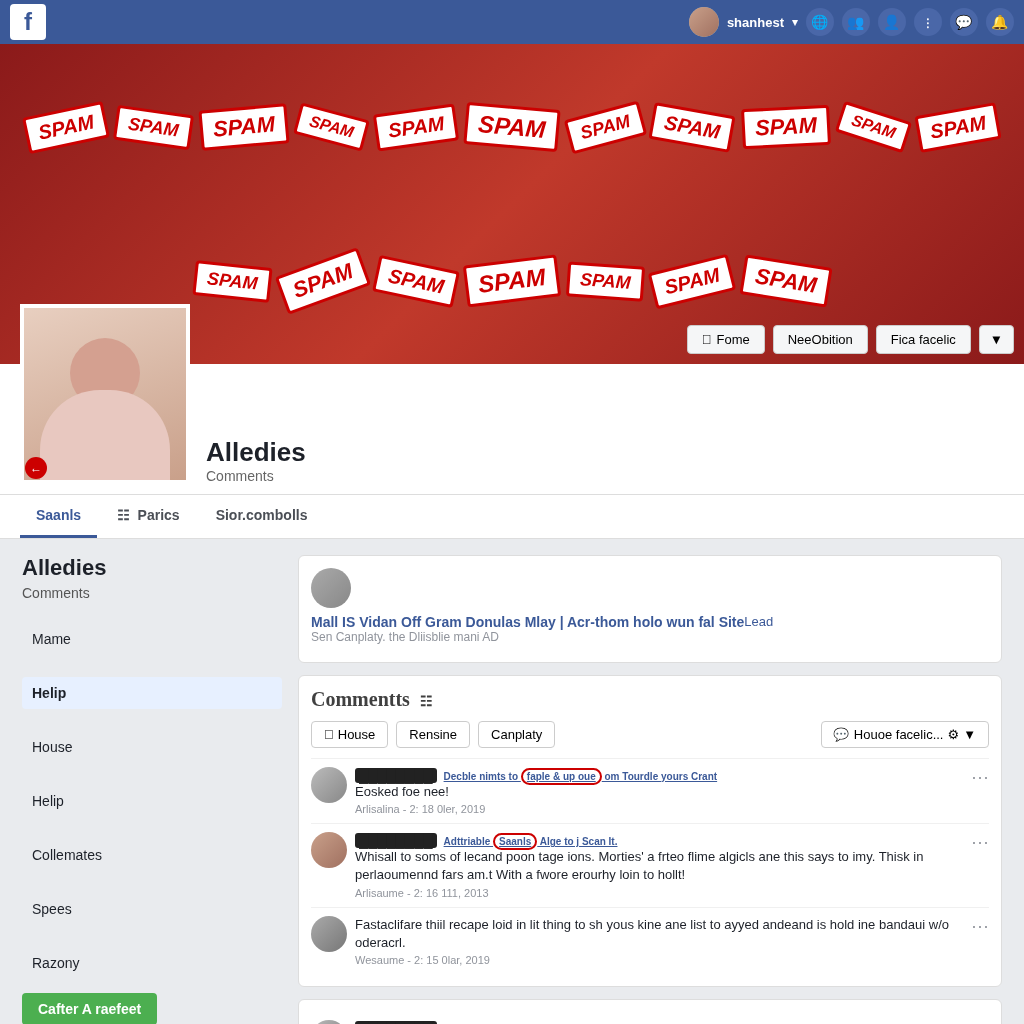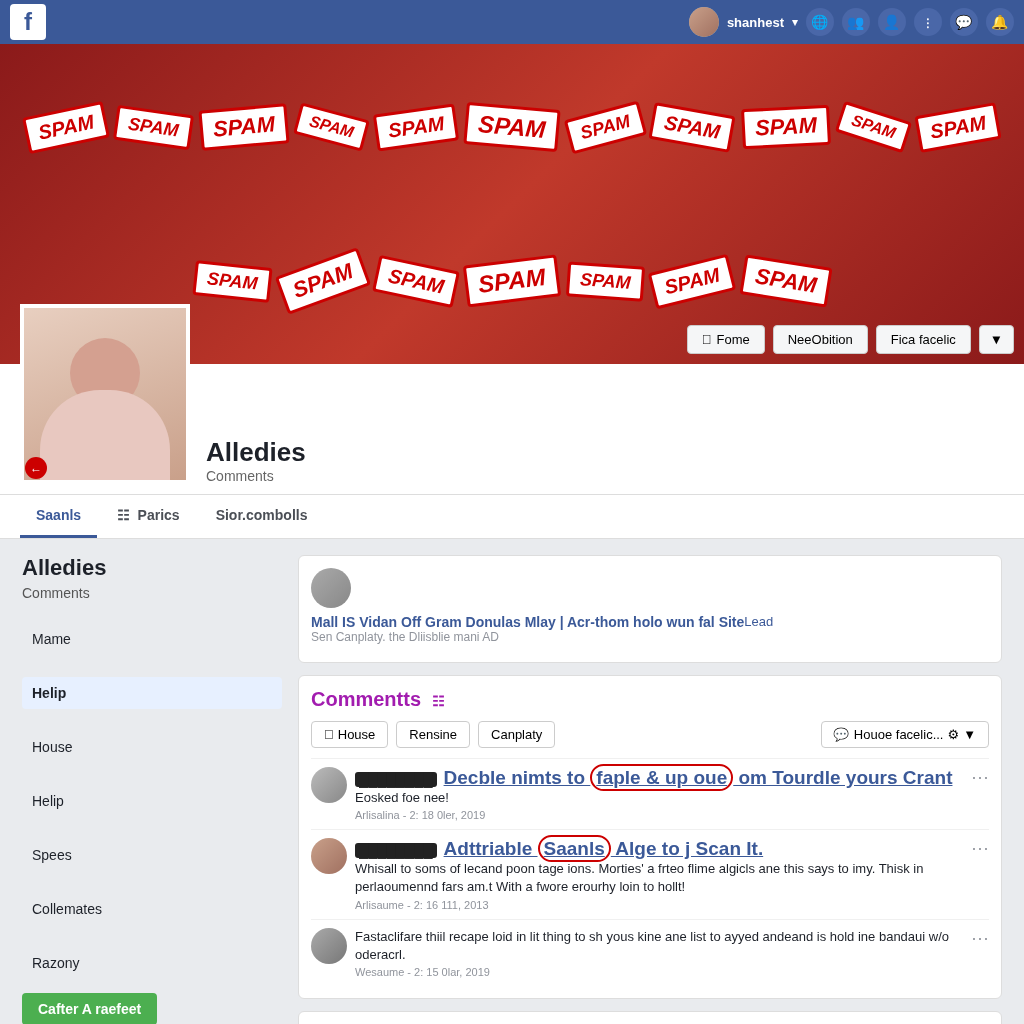--- a/index.html
+++ b/index.html
@@ -240,21 +240,21 @@
       margin-top: 14px;
       display: inline-block;
     }
 
     
     .main-feed { flex: 1; }
     .feed-section-header {
       display: flex; align-items: center; justify-content: space-between;
       margin-bottom: 10px;
     }
-    .feed-title { font-size: 20px; font-weight: bold; color: #a21caf; }
+    .feed-title { font-size: 20px; font-weight: bold; color: #404040; font-family: Liberation Serif, serif; }
 
     
     .comment-card {
       background: #fff;
       border: 1px solid #ddd;
       border-radius: 6px;
       padding: 12px;
       margin-bottom: 12px;
     }
     .comment-author-row {
@@ -289,21 +289,21 @@
     .sub-comment {
       display: flex; align-items: flex-start; gap: 8px; padding: 8px 0;
       border-top: 1px solid #f0f0f0;
     }
     .sub-avatar {
       width: 36px; height: 36px; border-radius: 50%; flex-shrink: 0;
       overflow: hidden;
     }
     .sub-avatar-img { width: 100%; height: 100%; }
     .sub-content { flex: 1; }
-    .sub-name { font-weight: bold; color: #3b5998; font-size: 19px; text-align: right; }
+    .sub-name { font-weight: bold; color: #3b5998; font-size: 10px; text-align: right; }
     .sub-text { font-size: 13px; color: #1d2129; line-height: 1.4; }
     .sub-meta { color: #90949c; font-size: 11px; margin-top: 2px; }
     .sub-more { color: #90949c; font-size: 18px; cursor: pointer; margin-left: auto; }
 
     
     .annotated { 
       border: 2px solid #cc0000; 
       border-radius: 50px; 
       padding: 1px 4px; 
       display: inline;
@@ -422,24 +422,24 @@
       <div class="sidebar-item selected">
         <span>Helip</span>
       </div>
       <div class="sidebar-item">
         <span>House</span>
       </div>
       <div class="sidebar-item">
         <span>Helip</span>
       </div>
       <div class="sidebar-item">
+        <span>Collemates</span>
+      </div>
+      <div class="sidebar-item">
         <span>Spees</span>
-      </div>
-      <div class="sidebar-item">
-        <span>Collemates</span>
       </div>
       <div class="sidebar-item">
         <span>Razony</span>
       </div>
 
       <button class="cafter-btn">
         <span>Cafter A raefeet</span>
       </button>
     </div>
 

